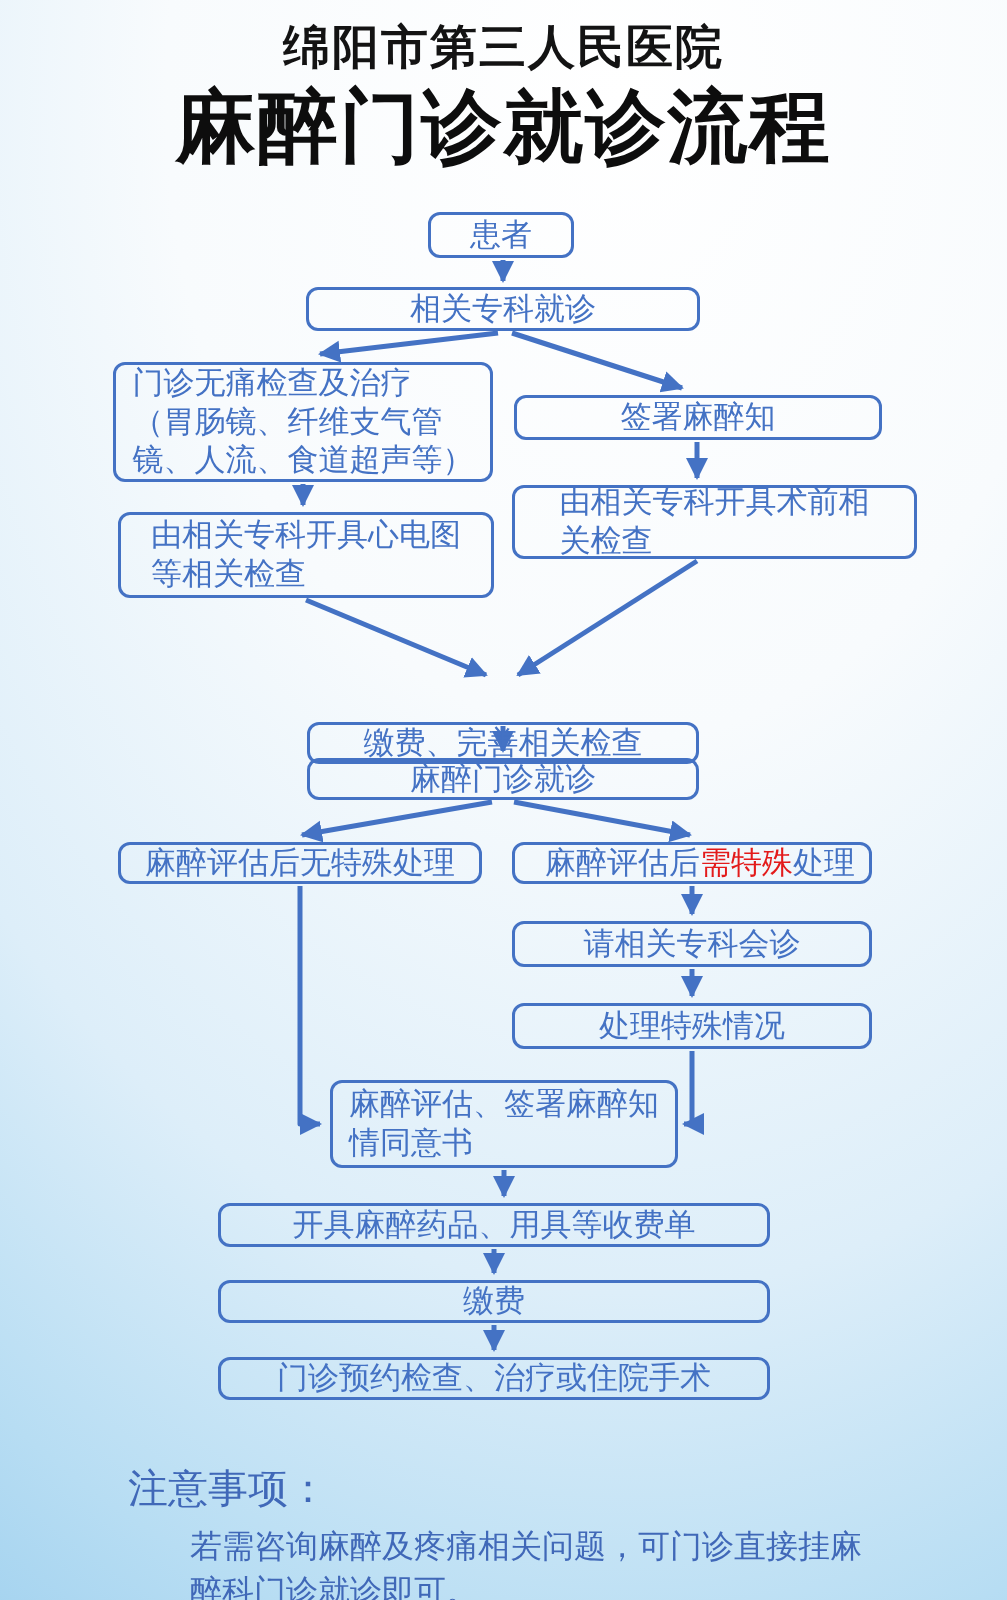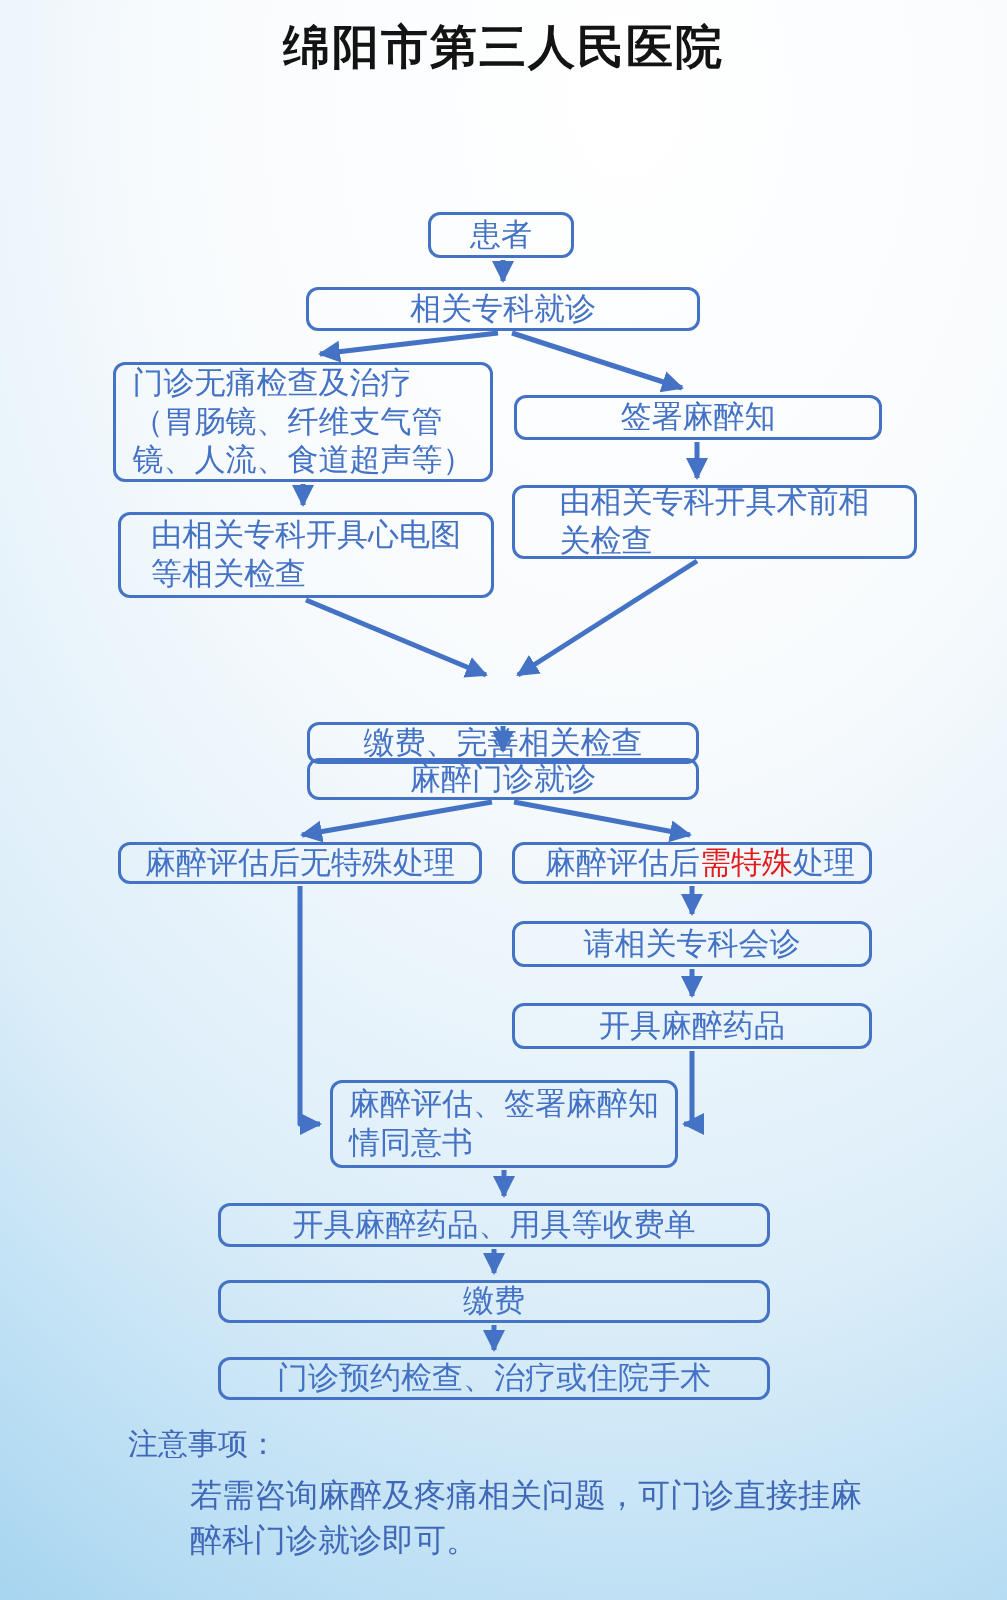--- a/index.html
+++ b/index.html
@@ -28,29 +28,30 @@
     display:flex;align-items:center;justify-content:center;
     box-sizing:border-box;
     color:#4472C4;
     font-size:31px;
     text-align:left;
   }
   .node-text{white-space:pre-line;line-height:1.25;}
   .red{color:#e31b1b;}
   svg.arrows{position:absolute;left:0;top:0;}
   .notes{position:absolute;left:128px;top:1424px;width:780px;color:#4068b8;}
-  .notes-heading{font-size:30px;margin-bottom:8px;}
+  .notes-heading{font-size:40px;margin-bottom:8px;margin-top:37px;}
   .notes-body{font-size:32px;line-height:1.42;white-space:pre-line;padding-left:62px;}
 </style>
 </head>
 <body>
 
 <div class="poster">
 
   <div class="title1">绵阳市第三人民医院</div>
+  <div class="title2">麻醉门诊就诊流程</div>
 
   <svg class="arrows" width="1007" height="1600" viewBox="0 0 1007 1600">
     <defs>
       <marker id="ah" markerUnits="userSpaceOnUse" markerWidth="26" markerHeight="24" refX="20" refY="11" orient="auto">
         <path d="M0,0 L22,11 L0,22 Z" fill="#4472C4"></path>
       </marker>
     </defs>
     <g stroke="#4472C4" stroke-width="5" fill="none" stroke-linejoin="round">
       <line x1="503" y1="260" x2="503" y2="281" marker-end="url(#ah)"></line>
       <line x1="498" y1="333" x2="320" y2="354" marker-end="url(#ah)"></line>
@@ -114,21 +115,21 @@
 
   <div class="node" style="left:512px;top:842px;width:360px;height:42px;padding-left:16px;">
     <span class="node-text"><span>麻醉评估后</span><span class="red">需特殊</span><span>处理</span></span>
   </div>
 
   <div class="node" style="left:512px;top:921px;width:360px;height:46px;">
     <span class="node-text">请相关专科会诊</span>
   </div>
 
   <div class="node" style="left:512px;top:1003px;width:360px;height:46px;">
-    <span class="node-text">开具麻醉药品</span>
+    <span class="node-text">处理特殊情况</span>
   </div>
 
   <div class="node" style="left:218px;top:1203px;width:552px;height:44px;">
     <span class="node-text">开具麻醉药品、用具等收费单</span>
   </div>
 
   <div class="node" style="left:330px;top:1080px;width:348px;height:88px;">
     <span class="node-text">麻醉评估、签署麻醉知
 情同意书</span>
   </div>

